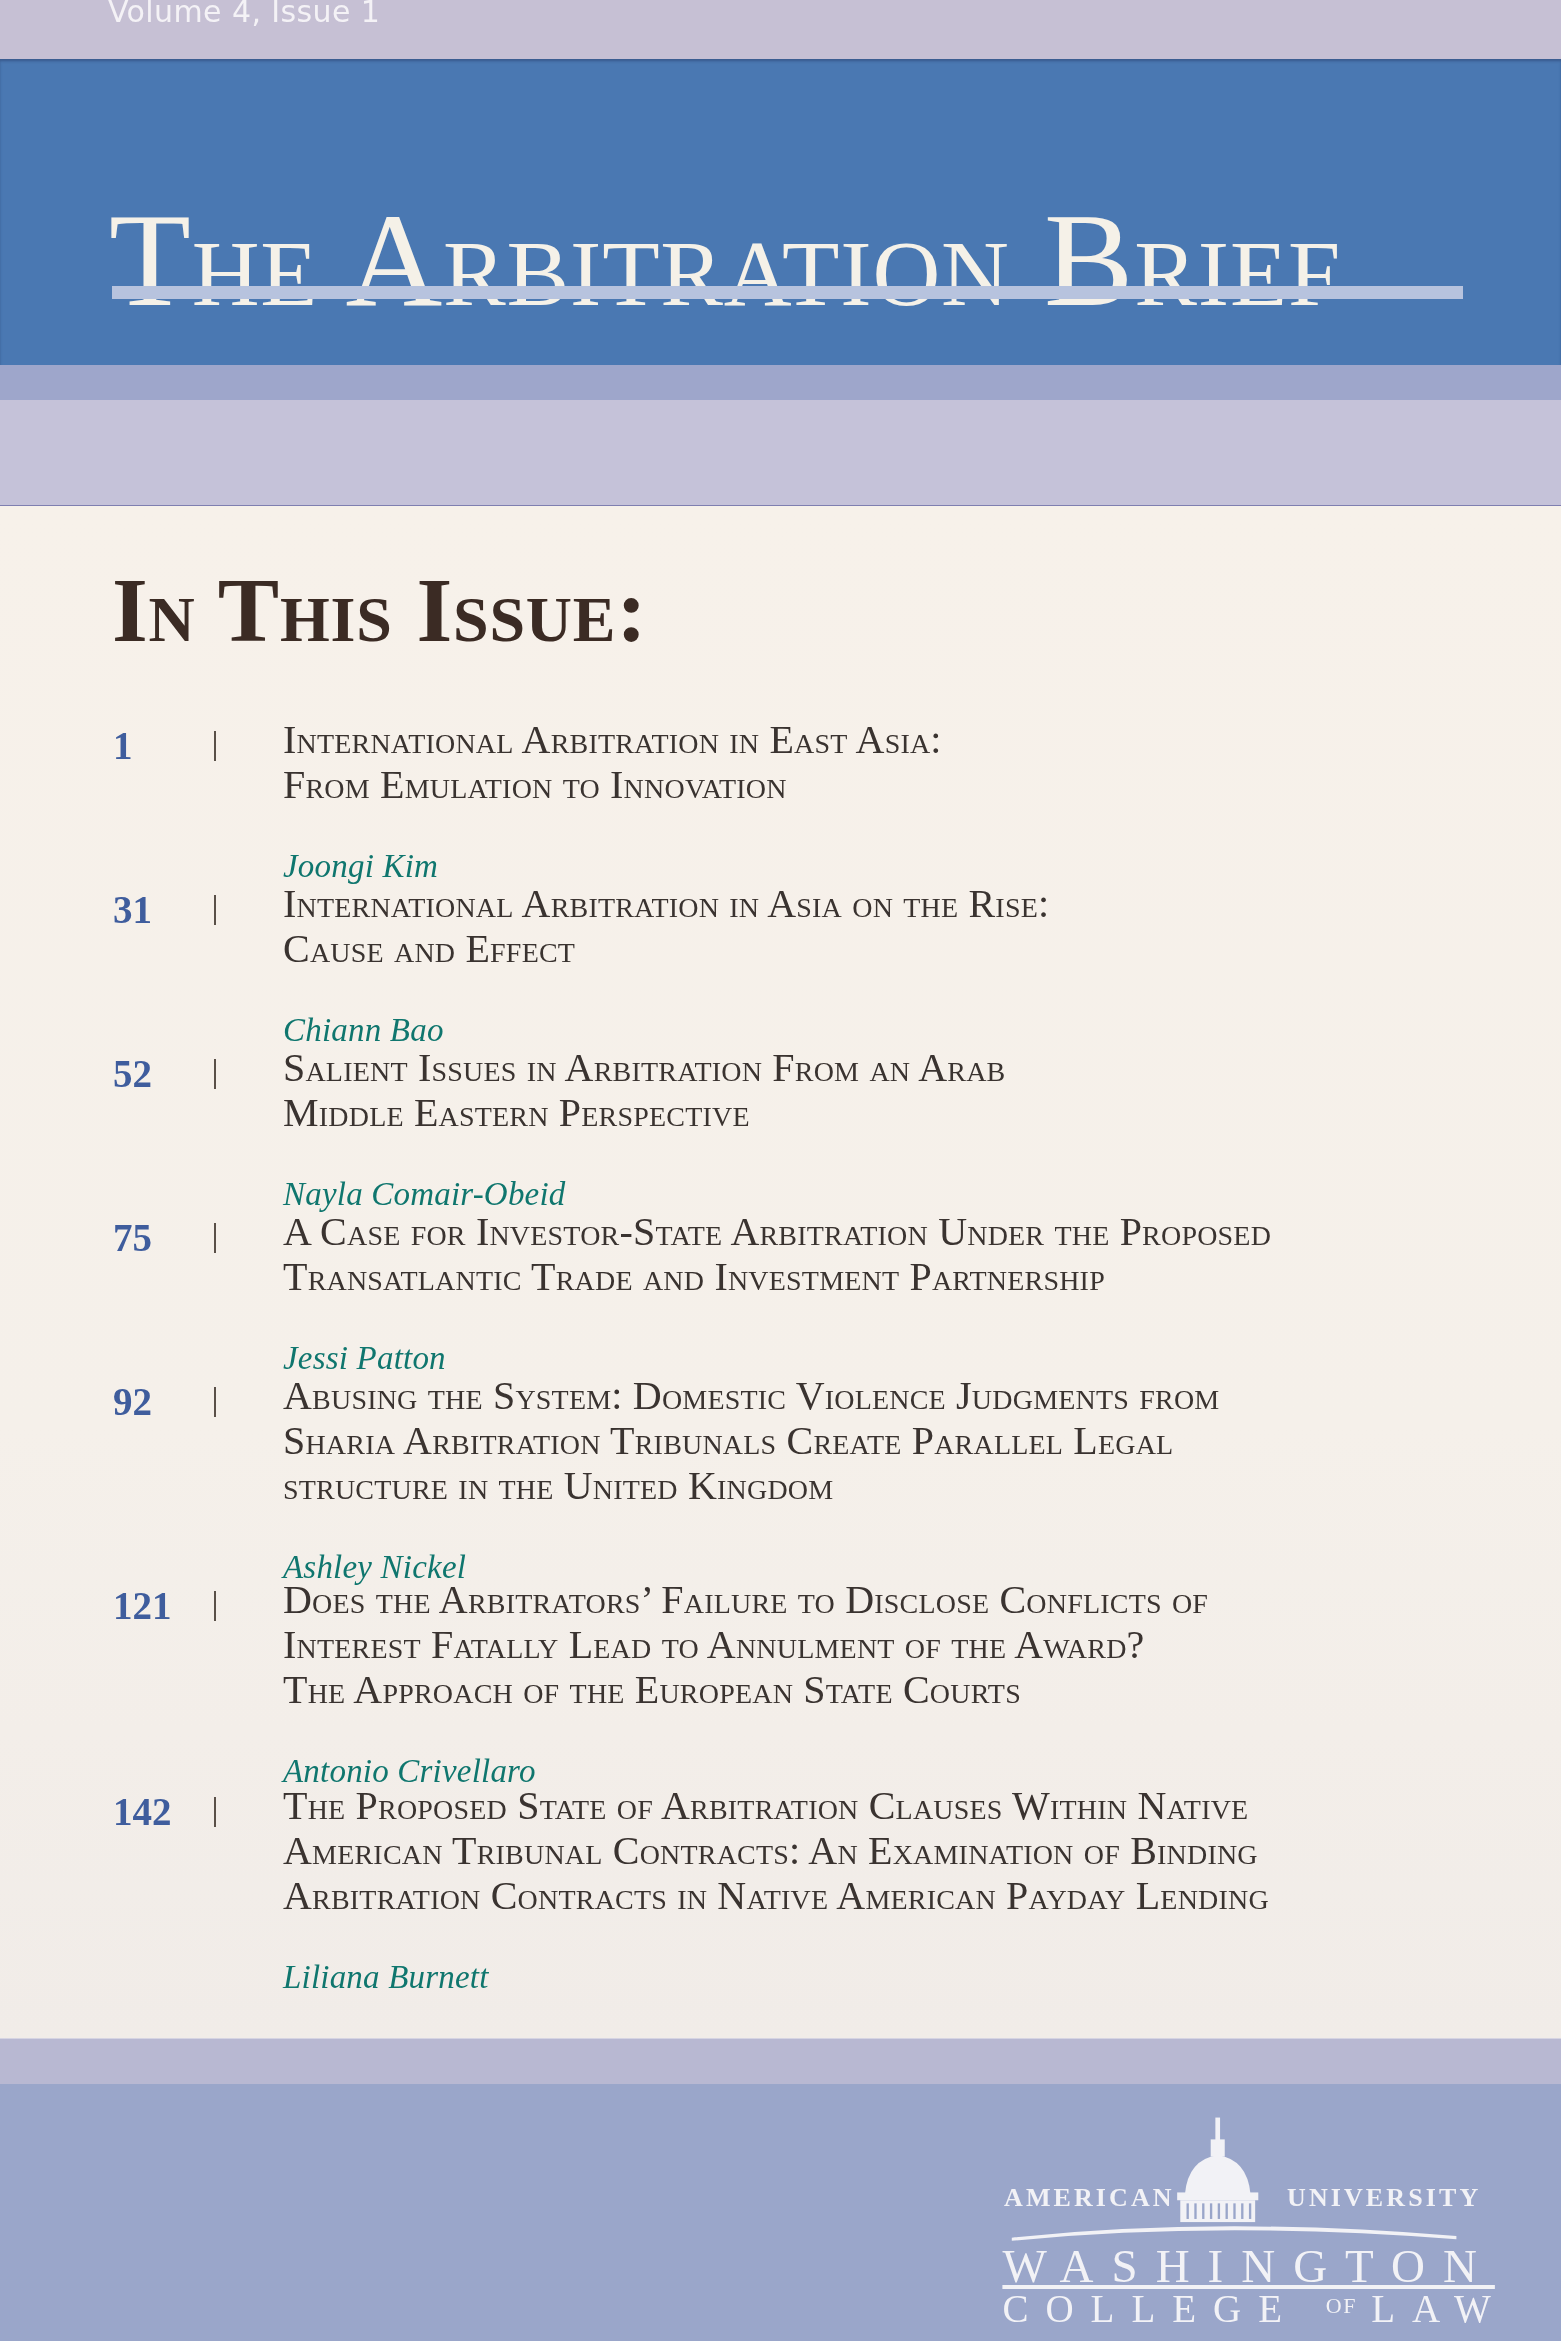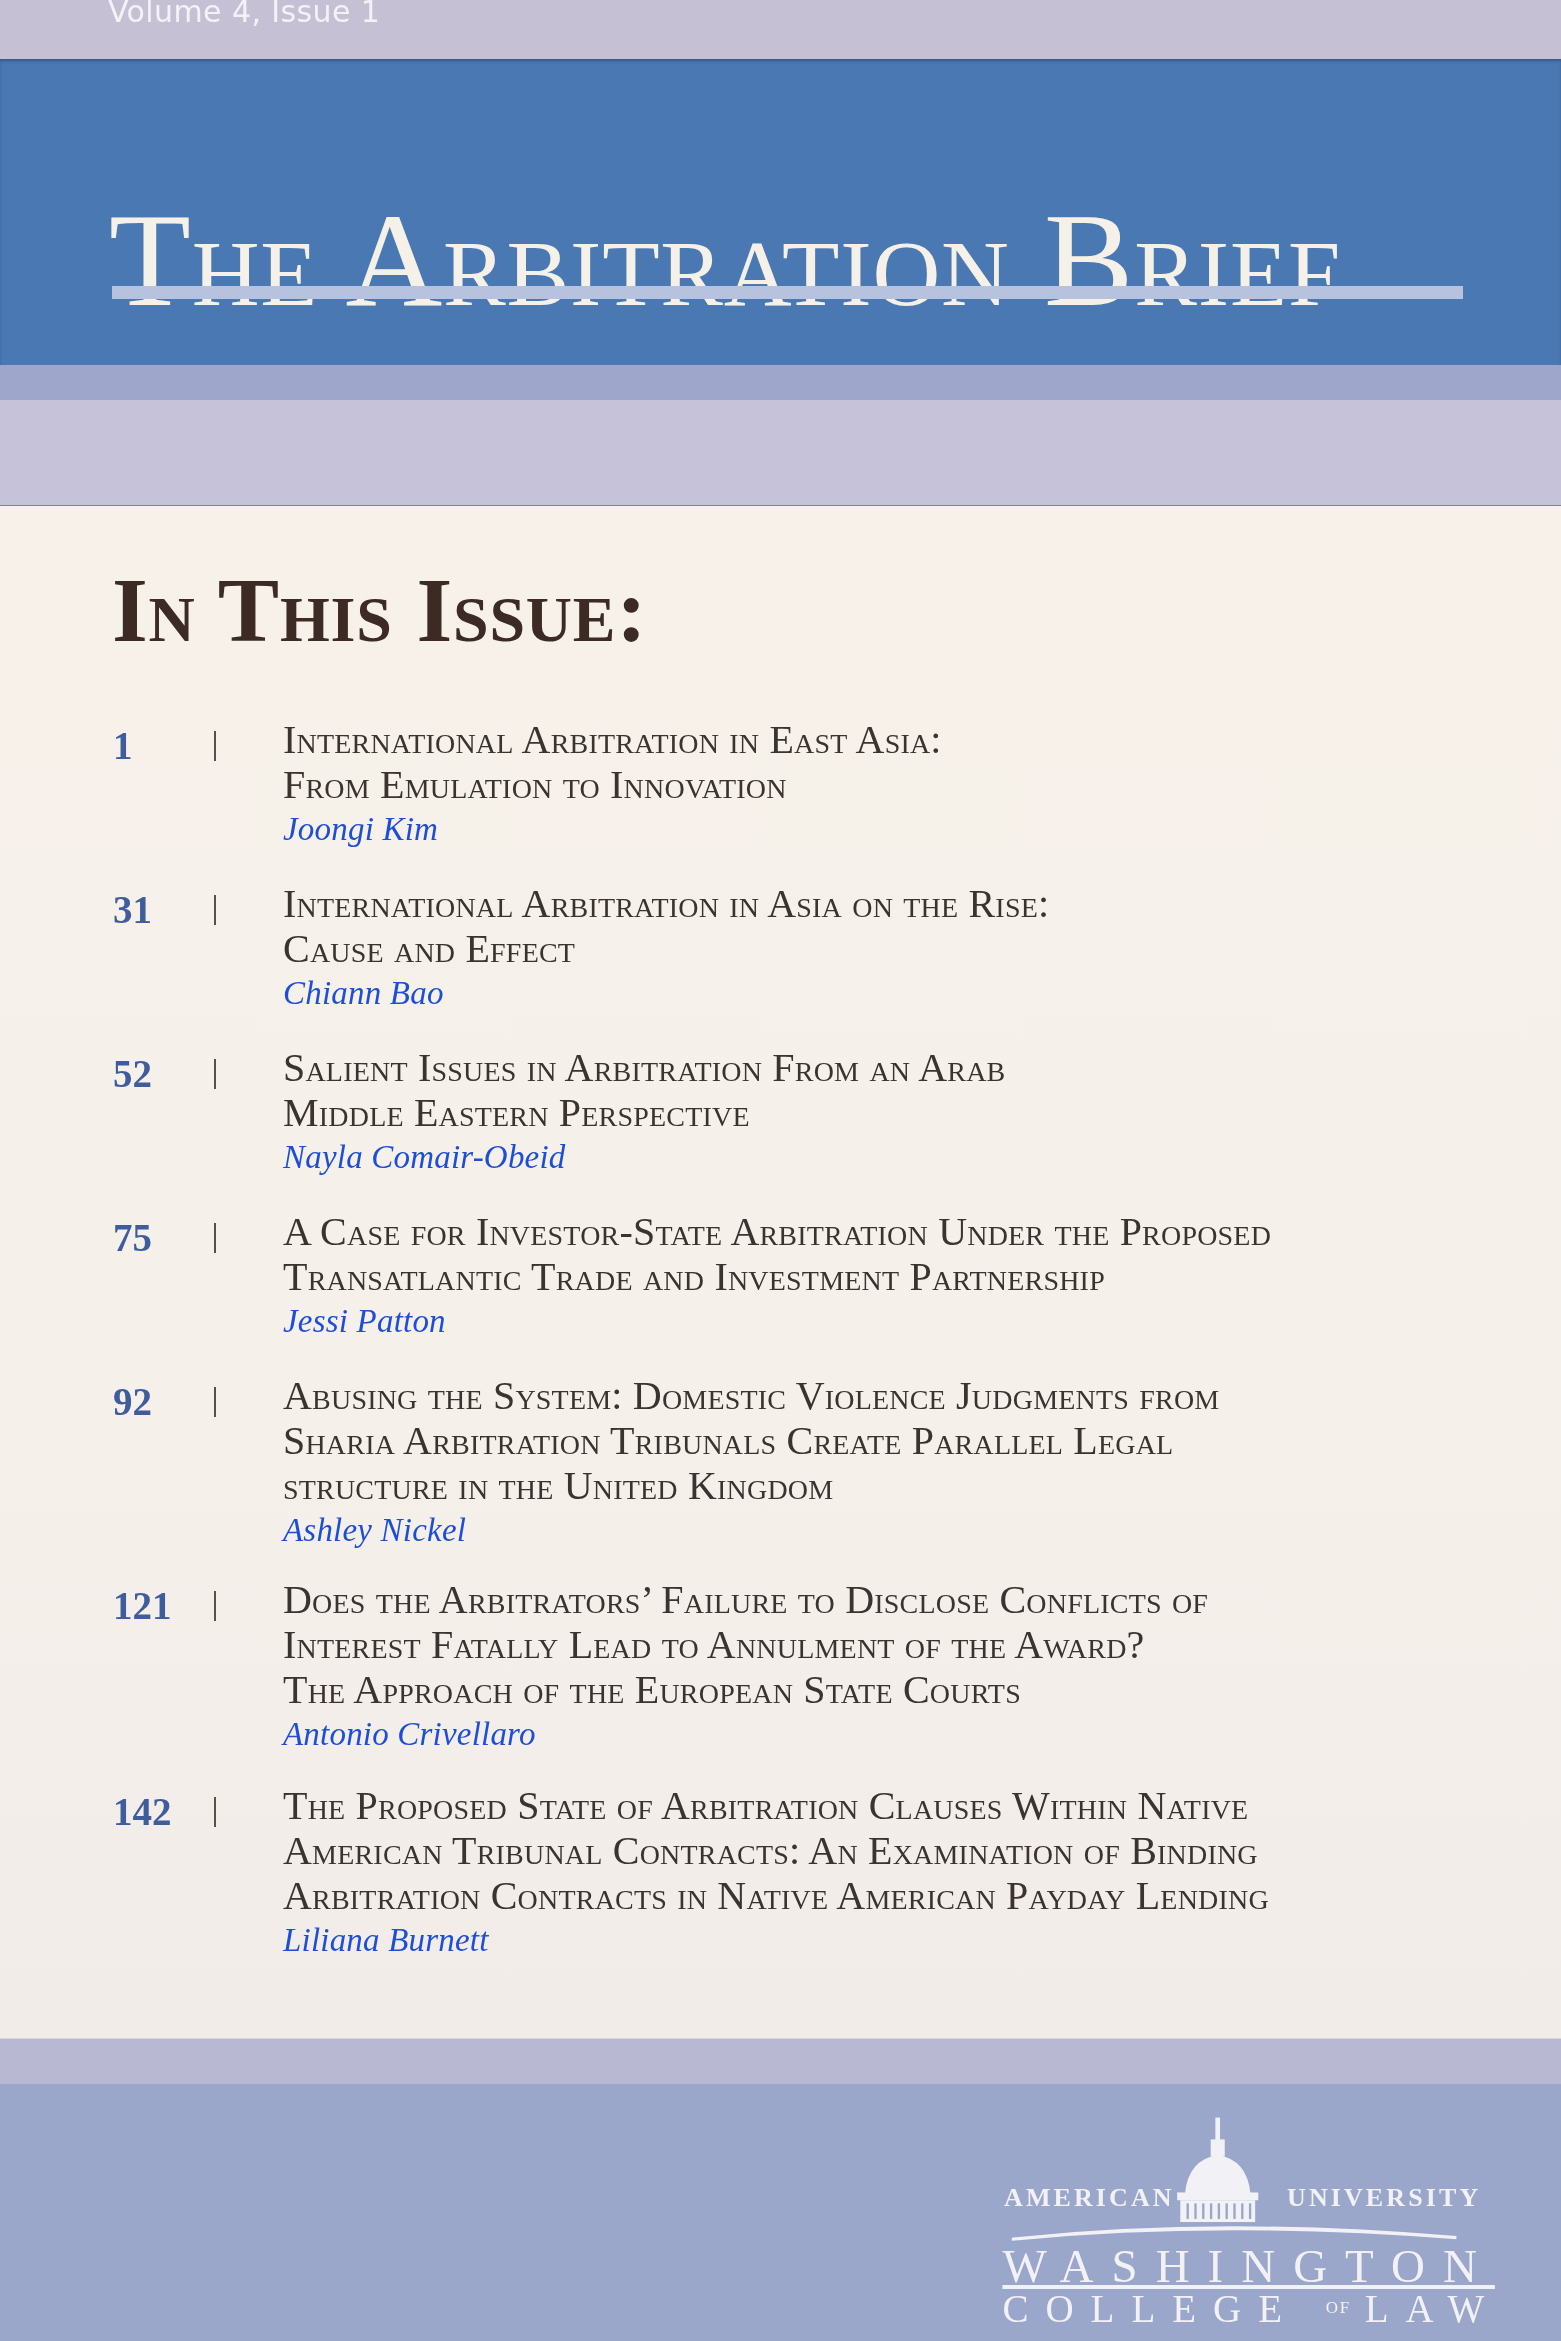--- a/index.html
+++ b/index.html
@@ -52,36 +52,36 @@
     position: absolute; left: 214px; top: 4.7px; width: 2.3px; height: 30px;
     background: #5a5048;
   }
   .ttl {
     position: absolute; left: 283px; top: -9.4px;
     font-size: 40px; color: #3a3330; line-height: 45px;
     font-variant: small-caps; white-space: nowrap; letter-spacing: 0.2px;
   }
   .ttl div { height: 45px; }
   .author {
-    font-style: italic; color: #1d4ed8; font-size: 33px; font-variant: normal;
+    font-style: italic; color: #0f766e; font-size: 33px; font-variant: normal; margin-top: 37px;
   }
 
   .logo { position: absolute; left: 1004px; top: 2108px; width: 468px; height: 219px; color: #f2f2f6; }
   .logo .au-left, .logo .au-right {
     position: absolute; top: 75px; font-size: 26px; letter-spacing: 3.1px; font-weight: bold;
   }
   .logo .au-left { left: 0; }
   .logo .au-right { left: 283px; }
   .logo .wash {
     position: absolute; left: -1.6px; top: 131px; font-size: 47px; letter-spacing: 18px; text-decoration: underline;
   }
   .logo .col {
     position: absolute; left: -1.6px; top: 178px; font-size: 39px; letter-spacing: 17px; white-space: nowrap;
   }
-  .logo .col .of { font-size: 17px; letter-spacing: 1.6px; vertical-align: 9.4px; margin-right: 14px; }
+  .logo .col .of { font-size: 22px; letter-spacing: 1.6px; vertical-align: 9.4px; margin-right: 14px; }
   .logo svg { position: absolute; left: 0; top: 0; }
 </style>
 </head>
 <body>
 
 <div class="band top-strip"></div>
 <div class="band masthead"></div>
 <div class="band mid-band"></div>
 <div class="band light-band"></div>
 <div class="band content"></div>

